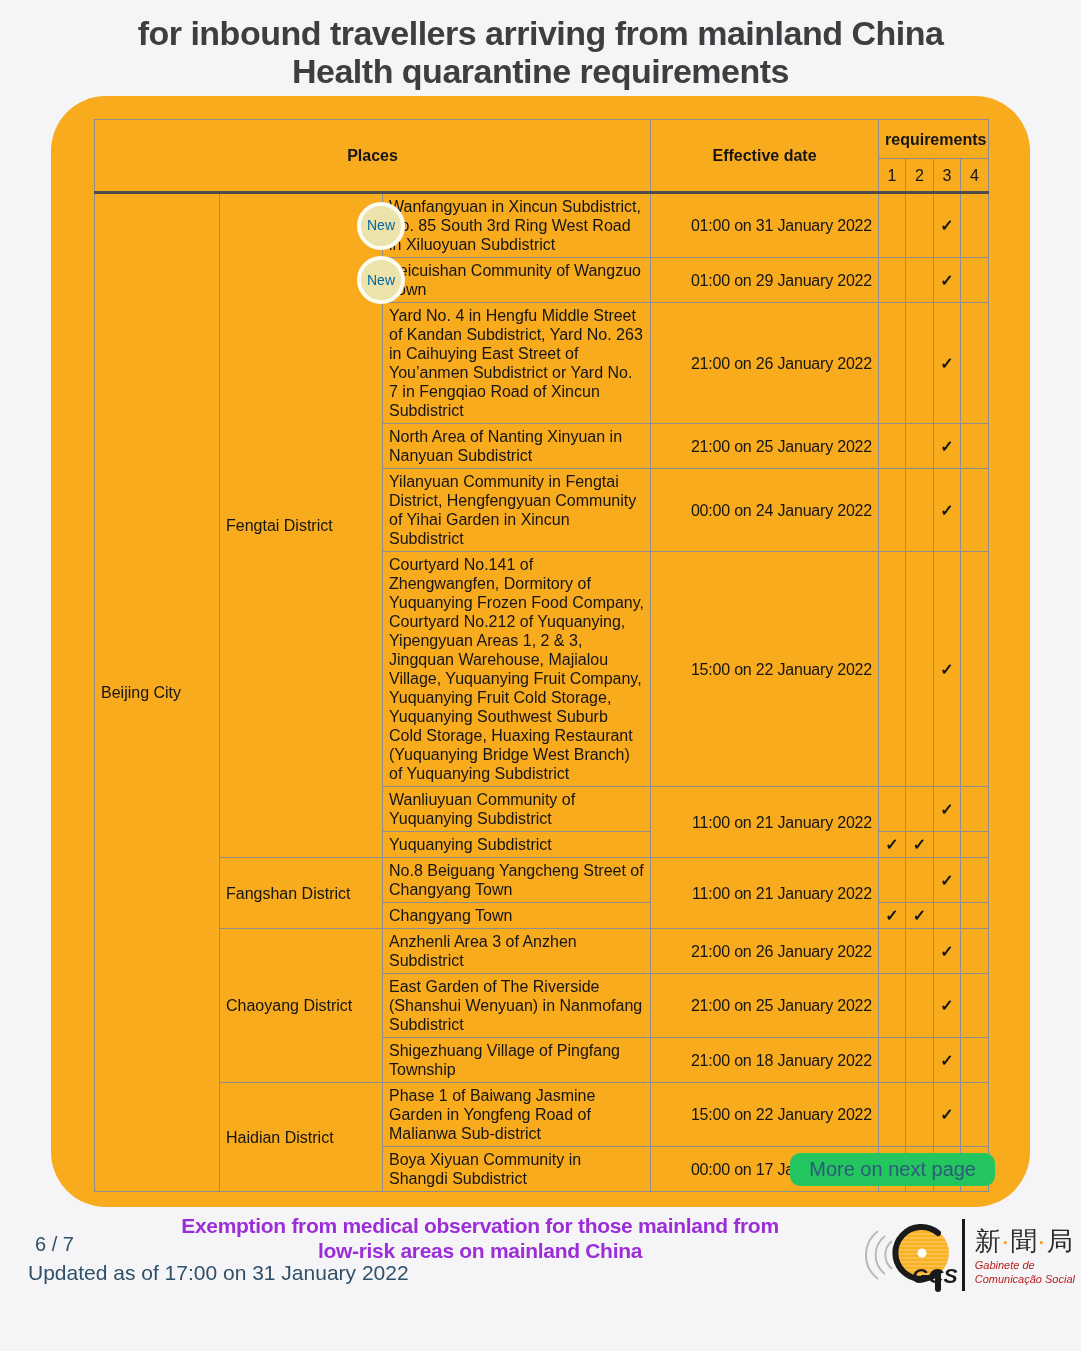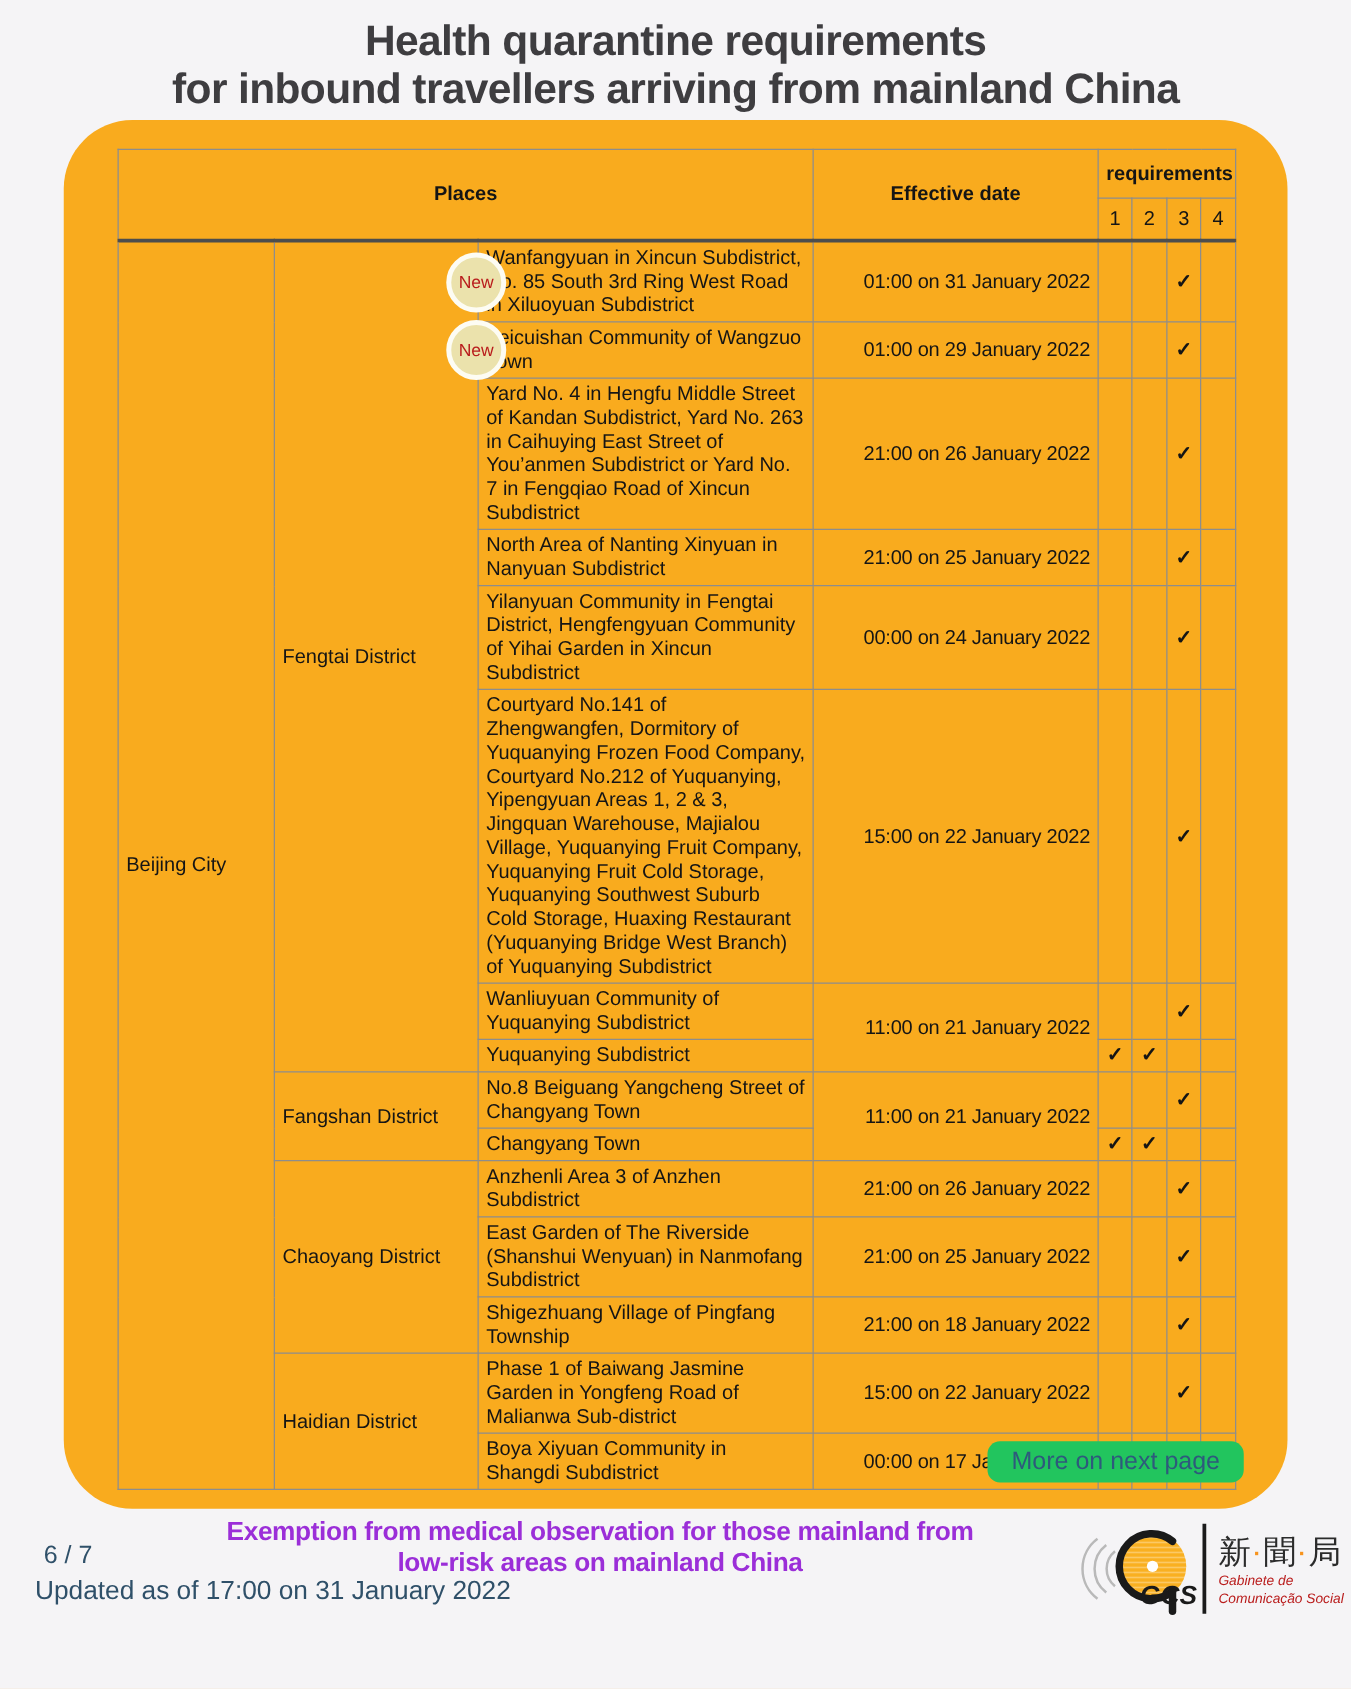--- a/index.html
+++ b/index.html
@@ -25,21 +25,21 @@
   .thead-row1 th{height:32px;}
 
   .city-cell,.district-cell{text-align:left;padding-left:9px;font-size:16.5px;}
   .place-cell{position:relative;text-align:left;padding-left:9px;}
   .date-cell{text-align:right;padding-left:9px;font-size:17px;letter-spacing:-0.2px;}
   .check-cell{text-align:center;font-size:17px;font-weight:bold;padding:3px 2px;}
 
   .new-badge{position:absolute;left:-26px;top:50%;transform:translateY(-50%);
          width:40px;height:40px;background:#EBE2AC;border:4px solid #FDFCF3;border-radius:50%;
          display:flex;align-items:center;justify-content:center;
-         font-size:14px;color:#b91c1c;z-index:2;box-sizing:content-box;}
+         font-size:14px;color:#0369a1;z-index:2;box-sizing:content-box;}
 
   .more-btn{position:absolute;right:35px;bottom:21px;height:33px;line-height:33px;
          padding:0 19px;background:#22c55e;border:none;border-radius:10px;
          color:#2E5A7C;font-size:20px;font-family:"Liberation Sans",sans-serif;cursor:pointer;}
 
   
   .footer{position:relative;height:93px;}
   .page-num{position:absolute;left:35px;top:26px;font-size:20px;color:#2F5069;}
   .updated{position:absolute;left:28px;top:54px;font-size:21px;color:#2F5069;}
   .exemption{position:absolute;left:110px;top:6px;width:740px;text-align:center;
@@ -48,22 +48,22 @@
   .logo{position:absolute;right:6px;top:6px;display:flex;align-items:center;}
   .logo-divider{width:3px;height:72px;background:#1B1B1B;margin:0 10px 0 2px;}
   .logo-text .cn{font-size:26px;color:#2B2B2B;letter-spacing:1px;white-space:nowrap;}
   .logo-text .cn .dot{color:#F7941E;font-weight:bold;font-size:18px;vertical-align:middle;margin:0 1px;}
   .logo-text .pt{font-style:italic;font-size:11px;color:#b91c1c;line-height:1.2;}
 </style>
 </head>
 <body>
 
 <div class="header">
+  <div class="title-line">for inbound travellers arriving from mainland China</div>
   <div class="title-line">Health quarantine requirements</div>
-  <div class="title-line">for inbound travellers arriving from mainland China</div>
 </div>
 
 <div class="panel">
   <table class="req-table">
     <colgroup>
       <col style="width:125px">
         <col style="width:163px">
         <col style="width:268px">
         <col style="width:228px">
       <col style="width:27px">

